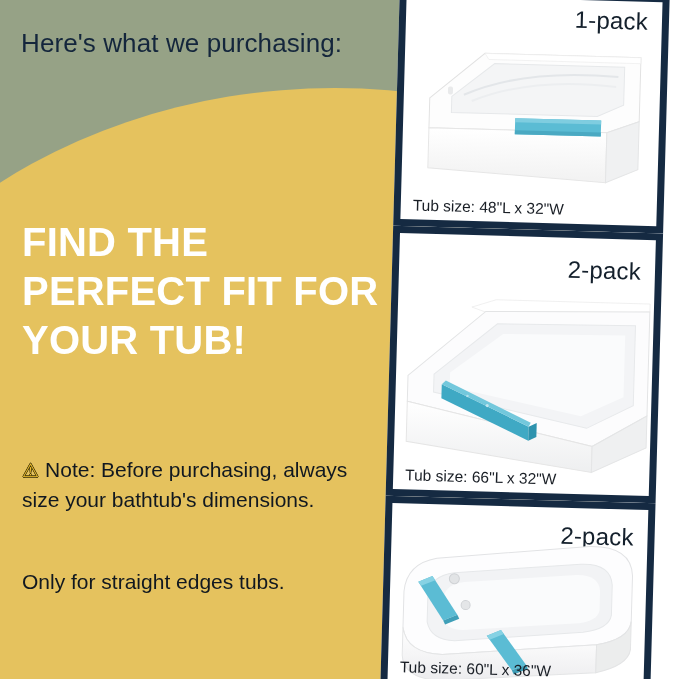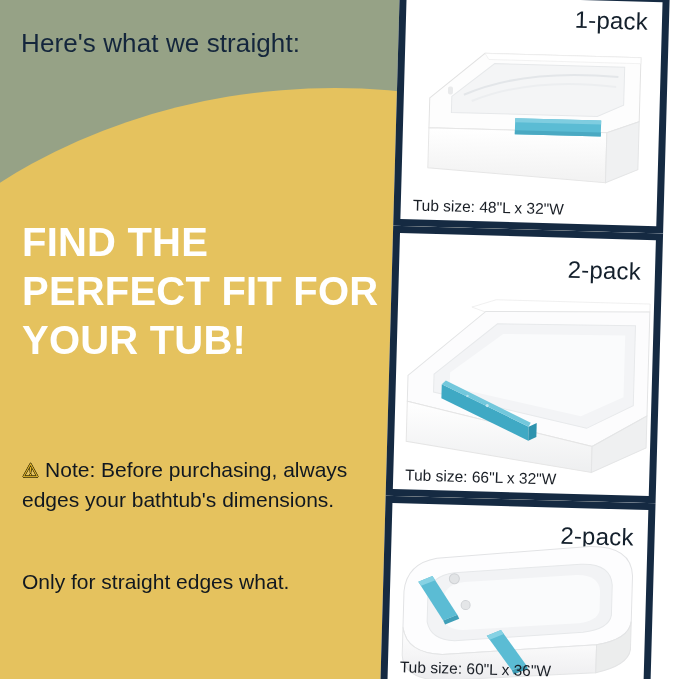--- a/index.html
+++ b/index.html
@@ -148,29 +148,29 @@
 <body>
 
 <div class="canvas">
 
   <div class="bg-sage"></div>
   <div class="bg-yellow-blob"></div>
   <div class="bg-white-right"></div>
 
   <div class="left-col">
 
-    <div class="recommend-line">Here's what we straight:</div>
+    <div class="recommend-line">Here's what we purchasing:</div>
 
     <div class="headline">FIND THE PERFECT FIT FOR YOUR TUB!</div>
 
     <div class="note-block">
-      <span class="note-icon">⚠</span><span>Note: Before purchasing, always edges your bathtub's dimensions.</span>
-    </div>
-
-    <div class="straight-edge-line">Only for straight edges what.</div>
+      <span class="note-icon">⚠</span><span>Note: Before purchasing, always size your bathtub's dimensions.</span>
+    </div>
+
+    <div class="straight-edge-line">Only for straight edges tubs.</div>
   </div>
 
   <div class="panel-stack">
 
     <div class="panel panel-1">
       <div class="pack-label">1-pack</div>
 
       <div class="tub-wrap" style="left:8px; top:42px;">
         <svg class="tub-svg" width="250" height="150" viewBox="0 0 250 150">
           <defs>

